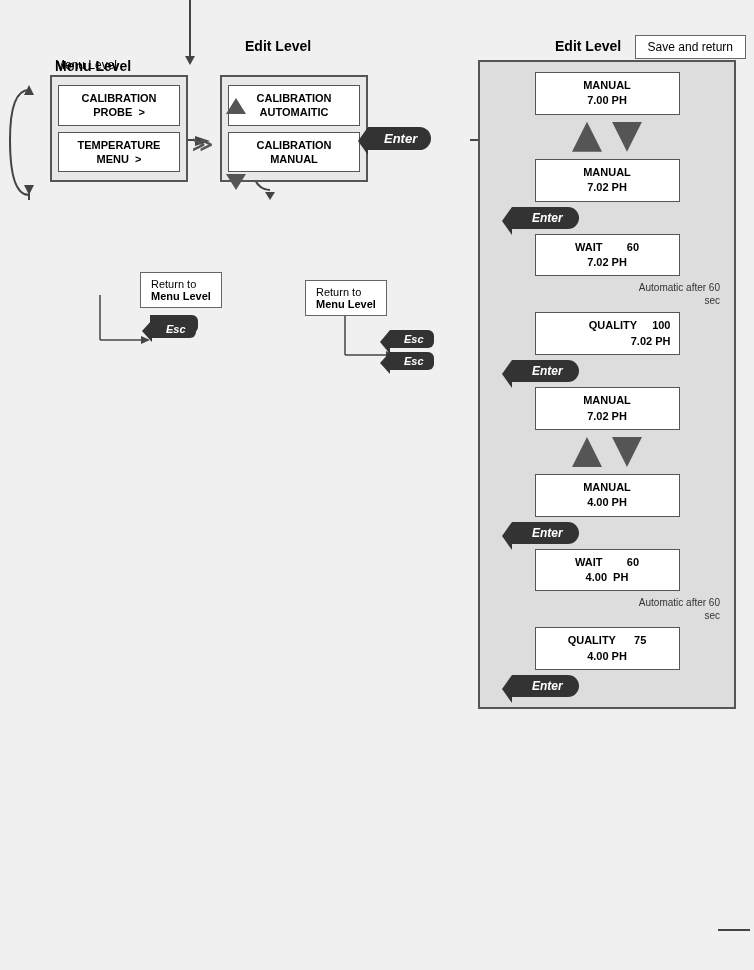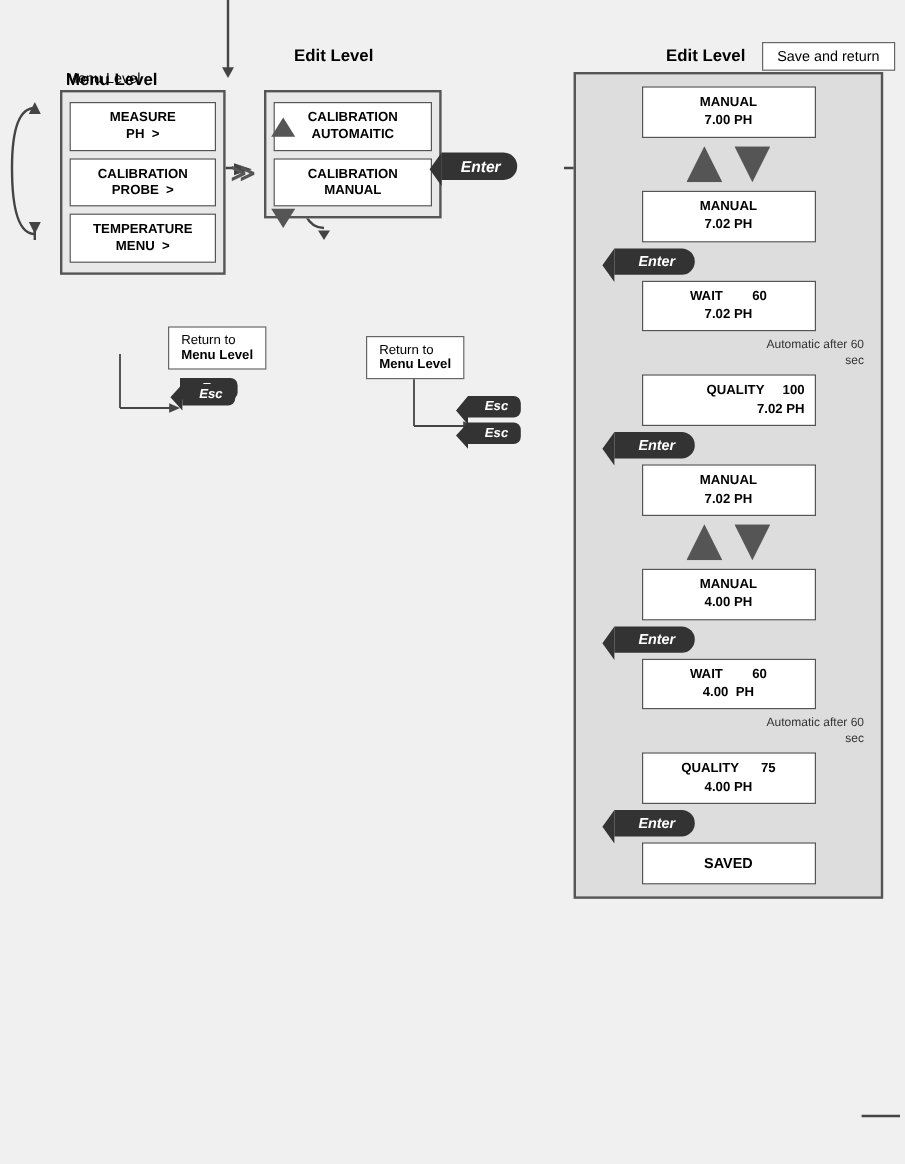--- a/index.html
+++ b/index.html
@@ -82,23 +82,20 @@
   <polygon points="386,351 386,359 395,355" fill="#444"></polygon>
 
   <line x1="718" y1="930" x2="750" y2="930" stroke="#444" stroke-width="2"></line>
 </svg>
 
 <div style="position:absolute;top:58px;left:55px;">Menu Level</div>
 <div style="position:absolute;top:58px;left:55px;font-size:14px;font-weight:bold;">Menu Level</div>
 
 <div style="position:absolute;top:75px;left:50px;width:138px;border:2px solid #555;background:#e8e8e8;padding:8px 6px;">
   <div style="border:1px solid #555;background:#fff;text-align:center;padding:5px 4px;margin-bottom:6px;font-size:11px;font-weight:bold;line-height:1.3;">
-    MEASURE<br>PH &nbsp;&gt;
-  </div>
-  <div style="border:1px solid #555;background:#fff;text-align:center;padding:5px 4px;margin-bottom:6px;font-size:11px;font-weight:bold;line-height:1.3;">
     CALIBRATION<br>PROBE &nbsp;&gt;
   </div>
   <div style="border:1px solid #555;background:#fff;text-align:center;padding:5px 13px;font-size:11px;font-weight:bold;line-height:1.3;">
     TEMPERATURE<br>MENU &nbsp;&gt;
   </div>
 </div>
 
 <div style="position:absolute;top:272px;left:140px;border:1px solid #666;background:#fff;padding:5px 10px;font-size:11px;">
   Return to<br><strong>Menu Level</strong>
 </div>
@@ -207,23 +204,20 @@
 
   <div style="border:1px solid #555;background:#fff;text-align:center;padding:5px 8px;font-size:11px;font-weight:bold;width:145px;line-height:1.4;">
     QUALITY &nbsp;&nbsp;&nbsp;&nbsp; 75<br>4.00 PH
   </div>
 
   <div style="background:#333;color:#fff;font-weight:bold;font-style:italic;font-size:12px;padding:4px 16px 4px 20px;border-radius:0 12px 12px 0;display:inline-block;position:relative;cursor:pointer;align-self:flex-start;margin-left:18px;">
     <span style="position:absolute;left:0;top:0;width:0;height:0;border-top:14px solid transparent;border-bottom:14px solid transparent;border-right:10px solid #333;transform:translateX(-10px);"></span>
     Enter
   </div>
 
-  <div style="border:1px solid #555;background:#fff;text-align:center;padding:8px 8px;font-size:12px;font-weight:bold;width:145px;line-height:1.4;">
-    SAVED
-  </div>
 
 </div>
 
 <div style="position:absolute;top:320px;left:152px;">
   <div style="display:inline-block;background:#333;color:#fff;font-style:italic;font-weight:bold;font-size:11px;padding:3px 10px 3px 14px;border-radius:0 6px 6px 0;position:relative;">
     <span style="position:absolute;left:0;top:0;width:0;height:0;border-top:11px solid transparent;border-bottom:11px solid transparent;border-right:10px solid #333;transform:translateX(-10px);"></span>
     Esc
   </div>
 </div>
 

